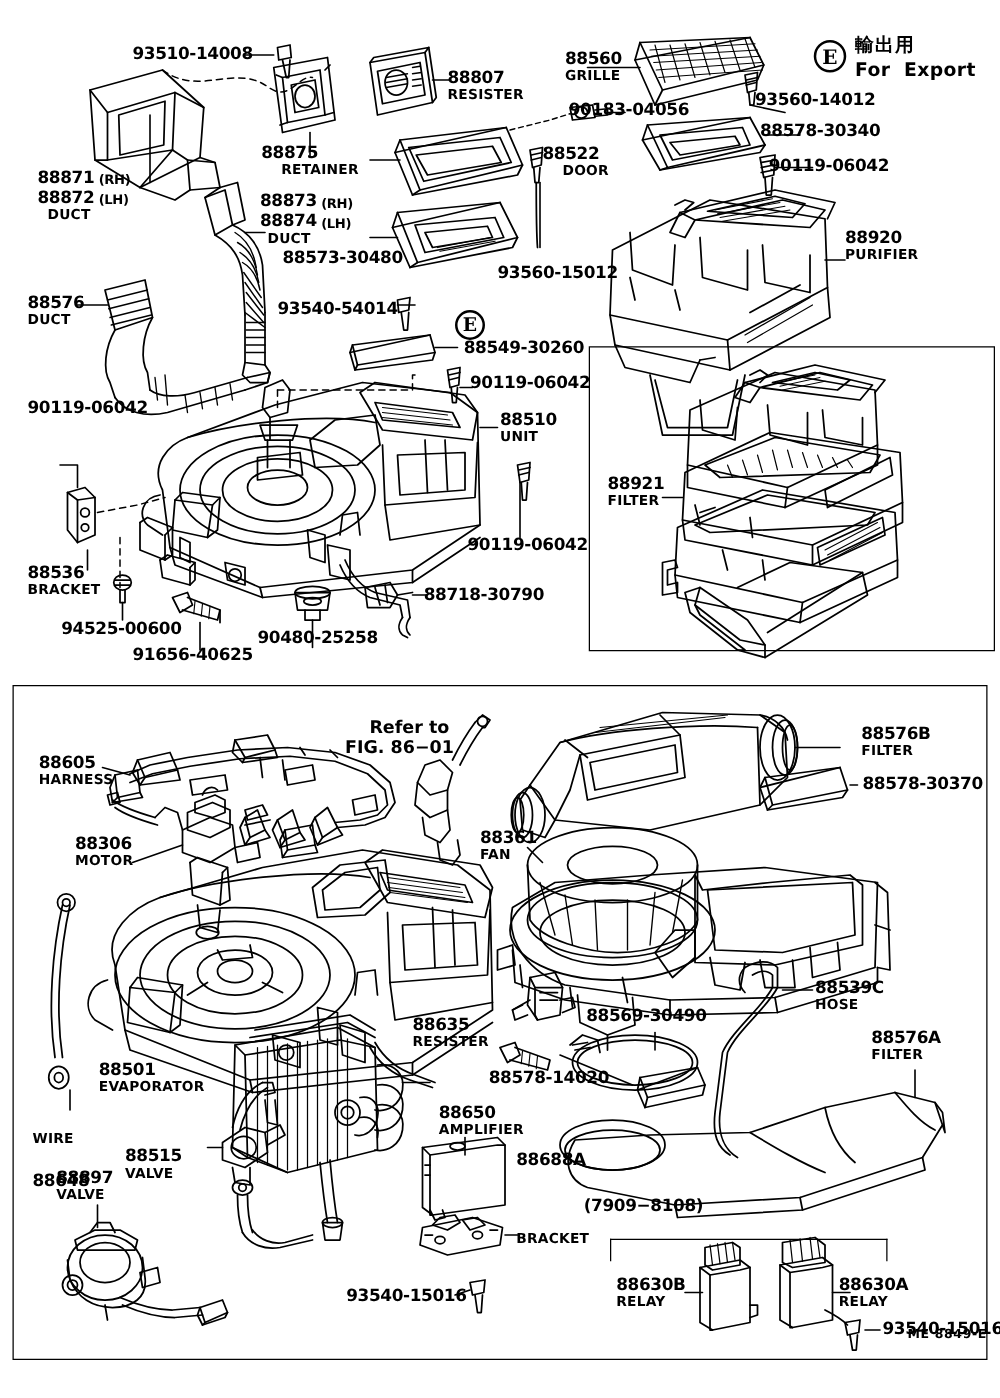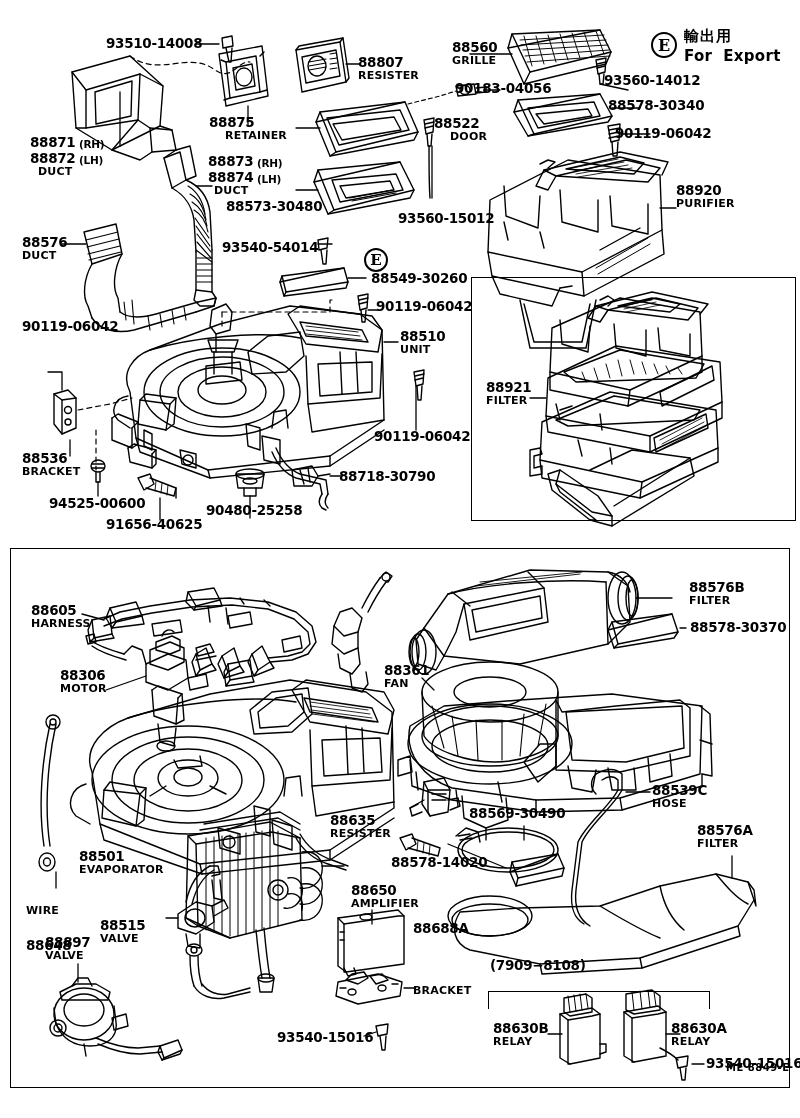--- a/index.html
+++ b/index.html
@@ -848,20 +848,24 @@
 
   <div class="lbl num" style="left:49px;top:497px;">94525-00600</div>
 
   <div class="lbl num" style="left:206px;top:504px;">90480-25258</div>
 
   <div class="lbl num" style="left:106px;top:518px;">91656-40625</div>
 
   <div class="lbl num" style="left:486px;top:381px;">88921</div>
   <div class="lbl sub" style="left:486px;top:395px;">FILTER</div>
 
+  <div class="lbl refer" style="left:276px;top:558px;">
+    <span>Refer to
+FIG. 86−01</span>
+  </div>
 
   <div class="lbl num" style="left:31px;top:604px;">88605</div>
   <div class="lbl sub" style="left:31px;top:618px;">HARNESS</div>
 
   <div class="lbl num" style="left:60px;top:669px;">88306</div>
   <div class="lbl sub" style="left:60px;top:683px;">MOTOR</div>
 
   <div class="lbl num" style="left:689px;top:581px;">88576B</div>
   <div class="lbl sub" style="left:689px;top:595px;">FILTER</div>
 
@@ -896,21 +900,21 @@
   <div class="lbl sub" style="left:45px;top:950px;">VALVE</div>
 
   <div class="lbl num" style="left:351px;top:884px;">88650</div>
   <div class="lbl sub" style="left:351px;top:898px;">AMPLIFIER</div>
 
   <div class="lbl num" style="left:413px;top:922px;">88688A</div>
   <div class="lbl sub" style="left:413px;top:985px;">BRACKET</div>
 
   <div class="lbl num" style="left:277px;top:1031px;">93540-15016</div>
 
-  <div class="lbl num" style="left:490px;top:959px;">(7909−8108)</div>
+  <div class="lbl num" style="left:467px;top:959px;">(7909−8108)</div>
 
   <div class="lbl num" style="left:493px;top:1022px;">88630B</div>
   <div class="lbl sub" style="left:493px;top:1036px;">RELAY</div>
 
   <div class="lbl num" style="left:671px;top:1022px;">88630A</div>
   <div class="lbl sub" style="left:671px;top:1036px;">RELAY</div>
 
   <div class="lbl num" style="left:706px;top:1057px;">93540-15016</div>
 
   <div class="lbl code" style="left:726px;top:1063px;">ME 8849-E</div>

